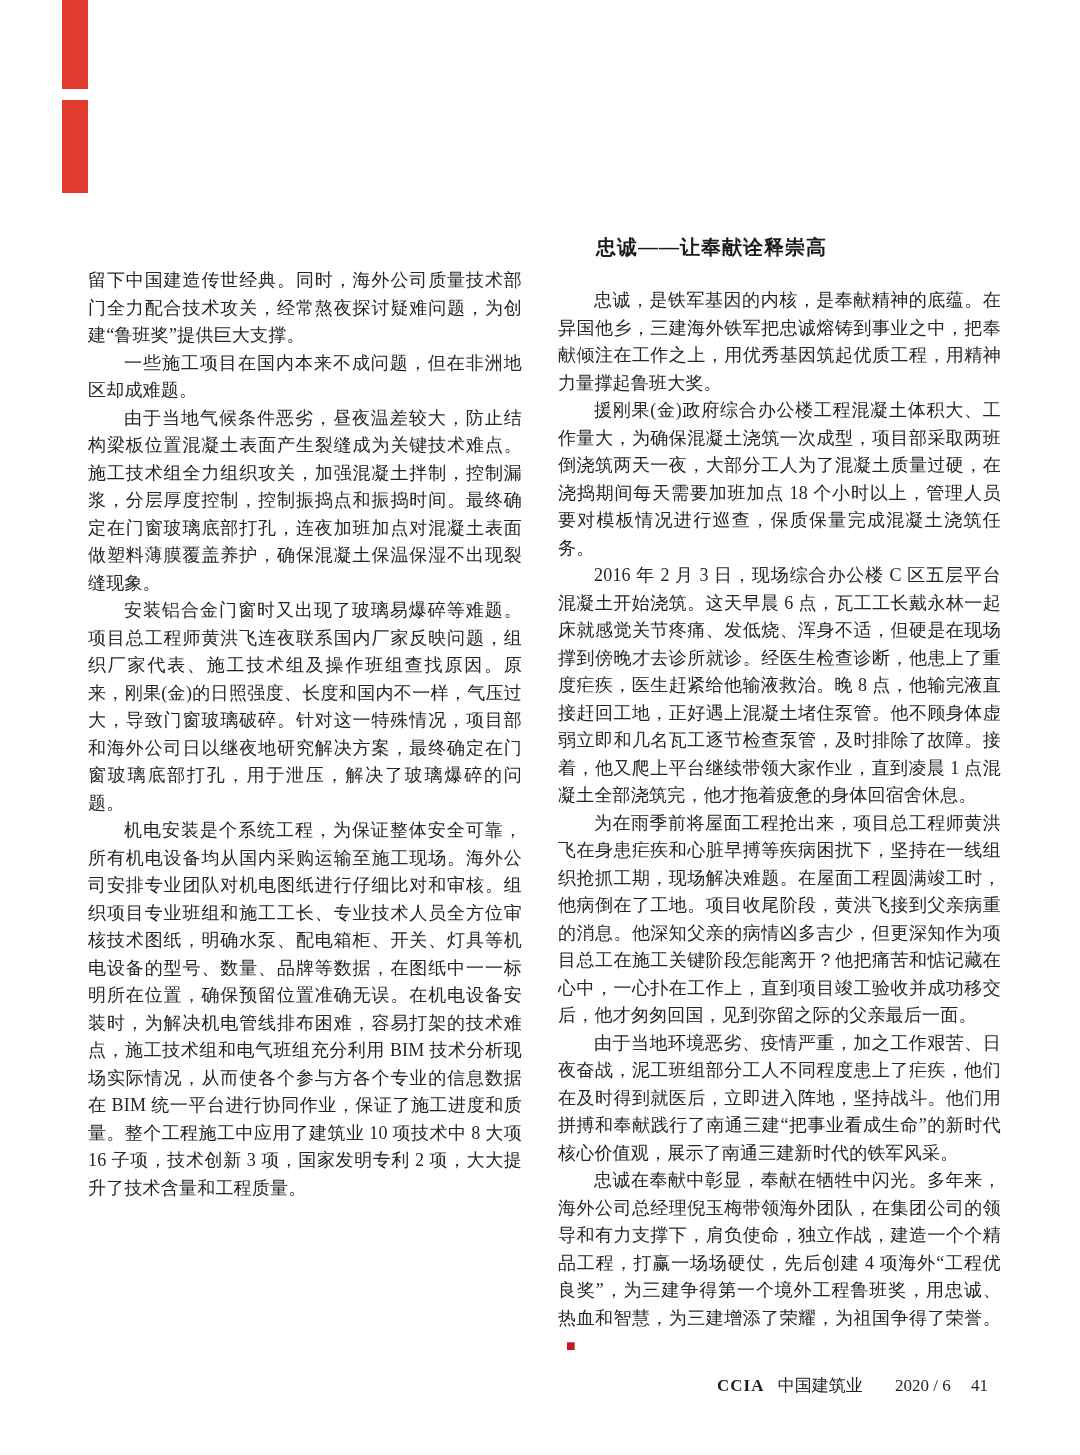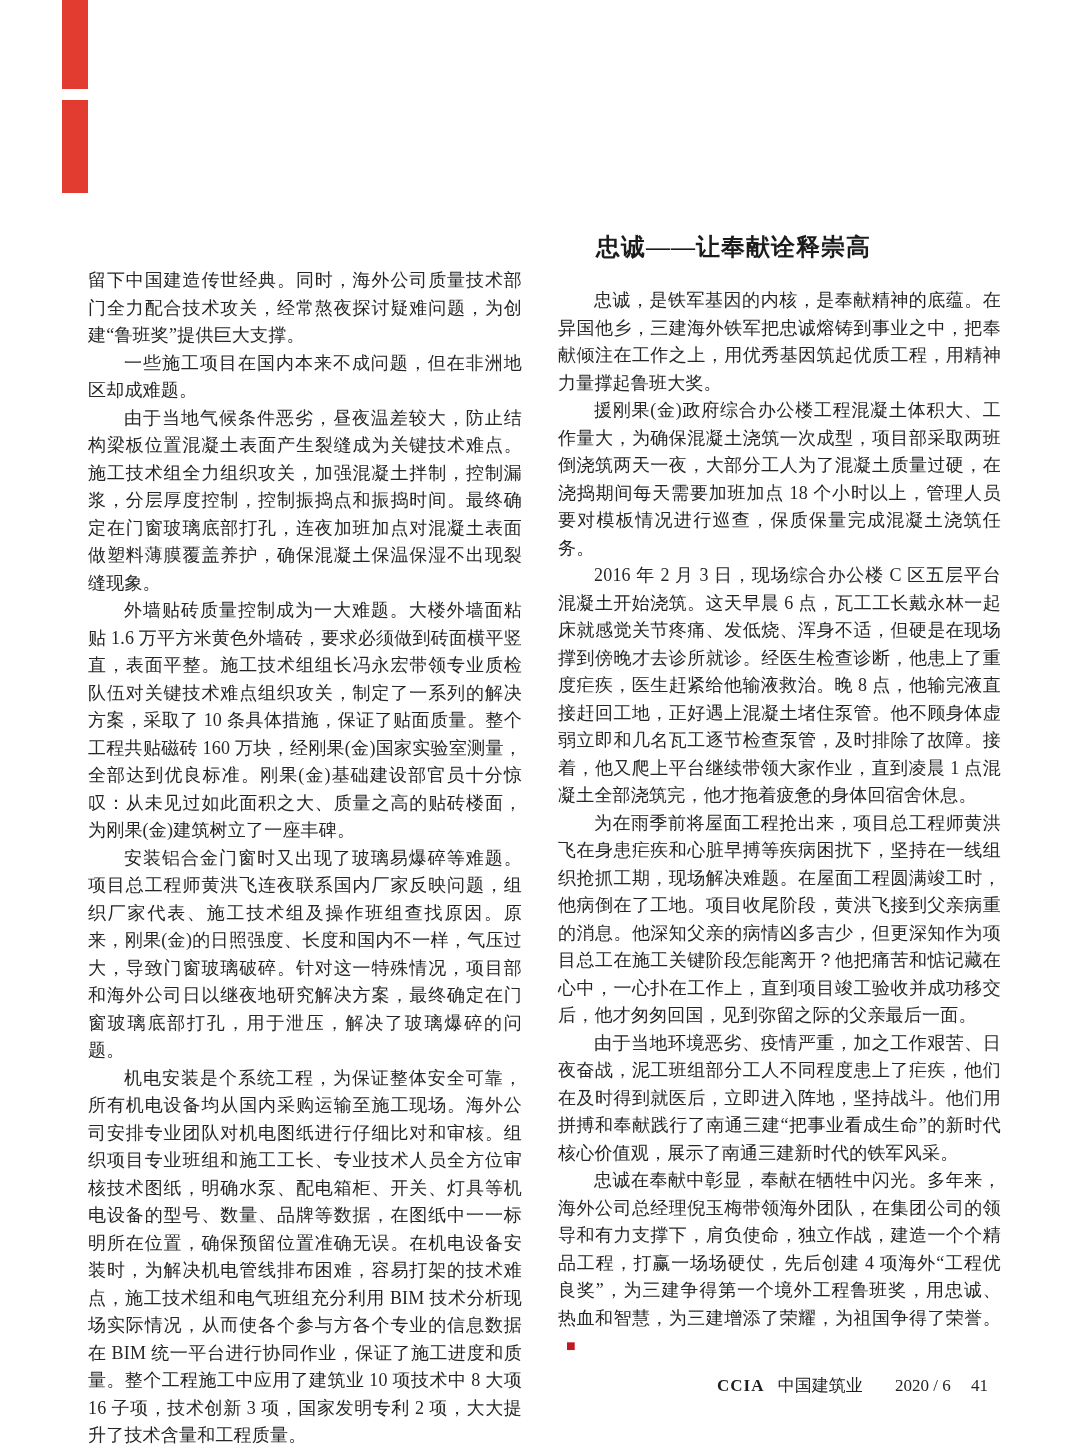--- a/index.html
+++ b/index.html
@@ -35,21 +35,21 @@
   .col-left  { left: 88px;  top: 230px; width: 434px; }
   .col-right { left: 558px; top: 234px; width: 443px; }
 
   .para {
     margin: 0;
     text-indent: 2em;
   }
   .para.no-indent { text-indent: 0; margin-top: 37px; }
 
   .heading {
-    font-size: 24px;
+    font-size: 20px;
     font-weight: 700;
     margin: 0 0 27px 38px;
     line-height: 26px;
     color: #1c1c1c;
     text-align: left;
     letter-spacing: 1px;
   }
 
   .end-mark {
     color: var(--accent-dark, #c01b20);
@@ -78,21 +78,20 @@
 
 <div class="page">
 
   <div class="red-tab tab1"></div>
   <div class="red-tab tab2"></div>
 
   <div class="col col-left">
       <p class="para no-indent">留下中国建造传世经典。同时，海外公司质量技术部门全力配合技术攻关，经常熬夜探讨疑难问题，为创建“鲁班奖”提供巨大支撑。</p>
       <p class="para">一些施工项目在国内本来不成问题，但在非洲地区却成难题。</p>
       <p class="para">由于当地气候条件恶劣，昼夜温差较大，防止结构梁板位置混凝土表面产生裂缝成为关键技术难点。施工技术组全力组织攻关，加强混凝土拌制，控制漏浆，分层厚度控制，控制振捣点和振捣时间。最终确定在门窗玻璃底部打孔，连夜加班加点对混凝土表面做塑料薄膜覆盖养护，确保混凝土保温保湿不出现裂缝现象。</p>
-      <p class="para">外墙贴砖质量控制成为一大难题。大楼外墙面粘贴 1.6 万平方米黄色外墙砖，要求必须做到砖面横平竖直，表面平整。施工技术组组长冯永宏带领专业质检队伍对关键技术难点组织攻关，制定了一系列的解决方案，采取了 10 条具体措施，保证了贴面质量。整个工程共贴磁砖 160 万块，经刚果(金)国家实验室测量，全部达到优良标准。刚果(金)基础建设部官员十分惊叹：从未见过如此面积之大、质量之高的贴砖楼面，为刚果(金)建筑树立了一座丰碑。</p>
       <p class="para">安装铝合金门窗时又出现了玻璃易爆碎等难题。项目总工程师黄洪飞连夜联系国内厂家反映问题，组织厂家代表、施工技术组及操作班组查找原因。原来，刚果(金)的日照强度、长度和国内不一样，气压过大，导致门窗玻璃破碎。针对这一特殊情况，项目部和海外公司日以继夜地研究解决方案，最终确定在门窗玻璃底部打孔，用于泄压，解决了玻璃爆碎的问题。</p>
       <p class="para">机电安装是个系统工程，为保证整体安全可靠，所有机电设备均从国内采购运输至施工现场。海外公司安排专业团队对机电图纸进行仔细比对和审核。组织项目专业班组和施工工长、专业技术人员全方位审核技术图纸，明确水泵、配电箱柜、开关、灯具等机电设备的型号、数量、品牌等数据，在图纸中一一标明所在位置，确保预留位置准确无误。在机电设备安装时，为解决机电管线排布困难，容易打架的技术难点，施工技术组和电气班组充分利用 BIM 技术分析现场实际情况，从而使各个参与方各个专业的信息数据在 BIM 统一平台进行协同作业，保证了施工进度和质量。整个工程施工中应用了建筑业 10 项技术中 8 大项 16 子项，技术创新 3 项，国家发明专利 2 项，大大提升了技术含量和工程质量。</p>
     </div>
 
   <div class="col col-right">
     <h2 class="heading">忠诚——让奉献诠释崇高</h2>
     <div>
         <p class="para">忠诚，是铁军基因的内核，是奉献精神的底蕴。在异国他乡，三建海外铁军把忠诚熔铸到事业之中，把奉献倾注在工作之上，用优秀基因筑起优质工程，用精神力量撑起鲁班大奖。</p>
         <p class="para">援刚果(金)政府综合办公楼工程混凝土体积大、工作量大，为确保混凝土浇筑一次成型，项目部采取两班倒浇筑两天一夜，大部分工人为了混凝土质量过硬，在浇捣期间每天需要加班加点 18 个小时以上，管理人员要对模板情况进行巡查，保质保量完成混凝土浇筑任务。</p>
         <p class="para">2016 年 2 月 3 日，现场综合办公楼 C 区五层平台混凝土开始浇筑。这天早晨 6 点，瓦工工长戴永林一起床就感觉关节疼痛、发低烧、浑身不适，但硬是在现场撑到傍晚才去诊所就诊。经医生检查诊断，他患上了重度疟疾，医生赶紧给他输液救治。晚 8 点，他输完液直接赶回工地，正好遇上混凝土堵住泵管。他不顾身体虚弱立即和几名瓦工逐节检查泵管，及时排除了故障。接着，他又爬上平台继续带领大家作业，直到凌晨 1 点混凝土全部浇筑完，他才拖着疲惫的身体回宿舍休息。</p>

